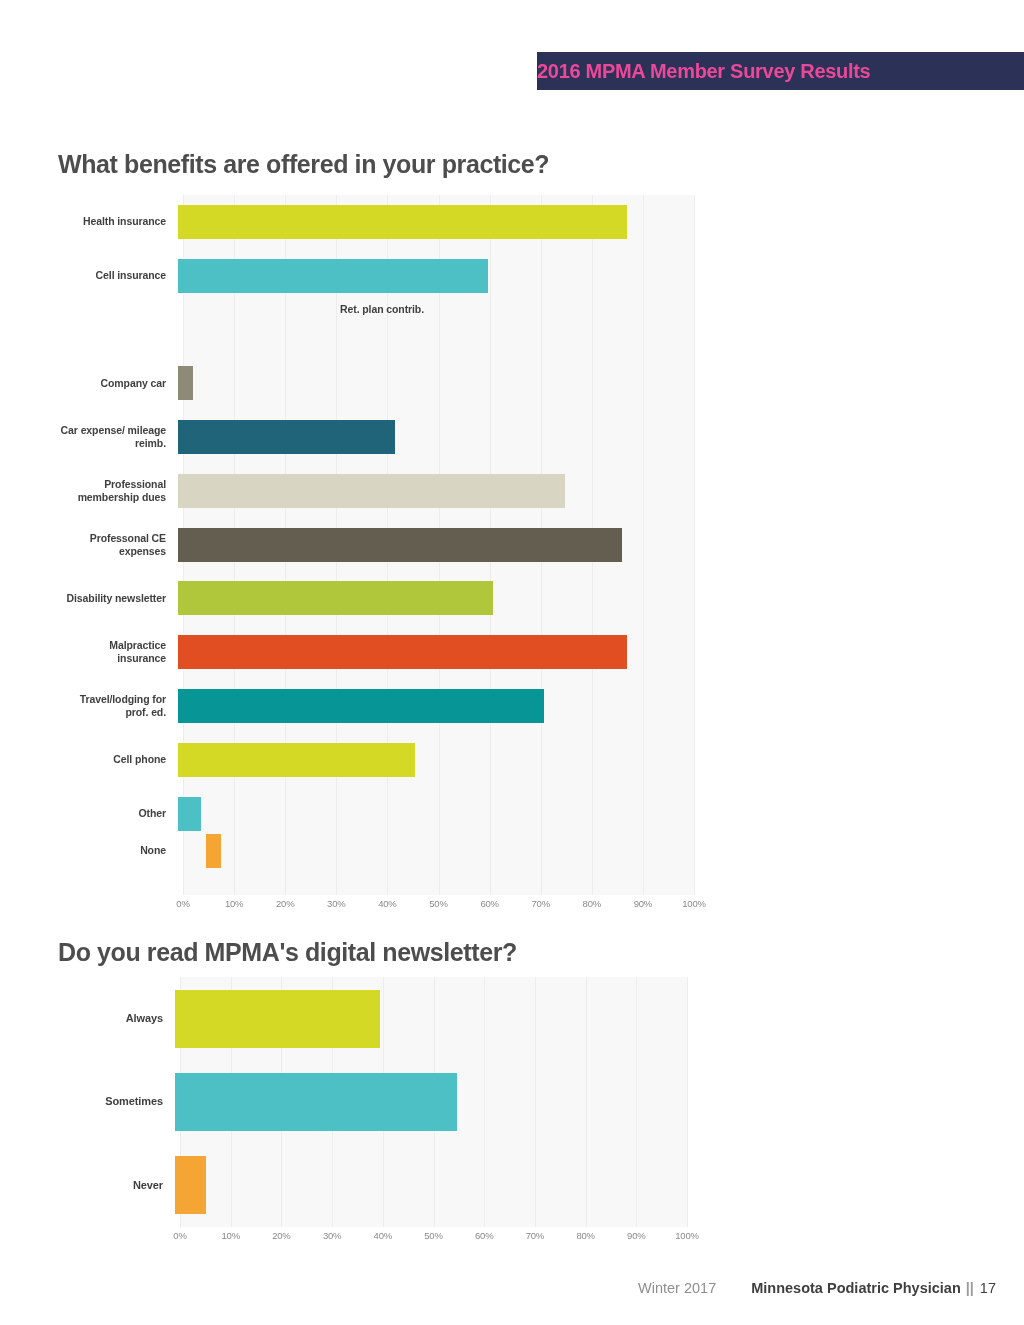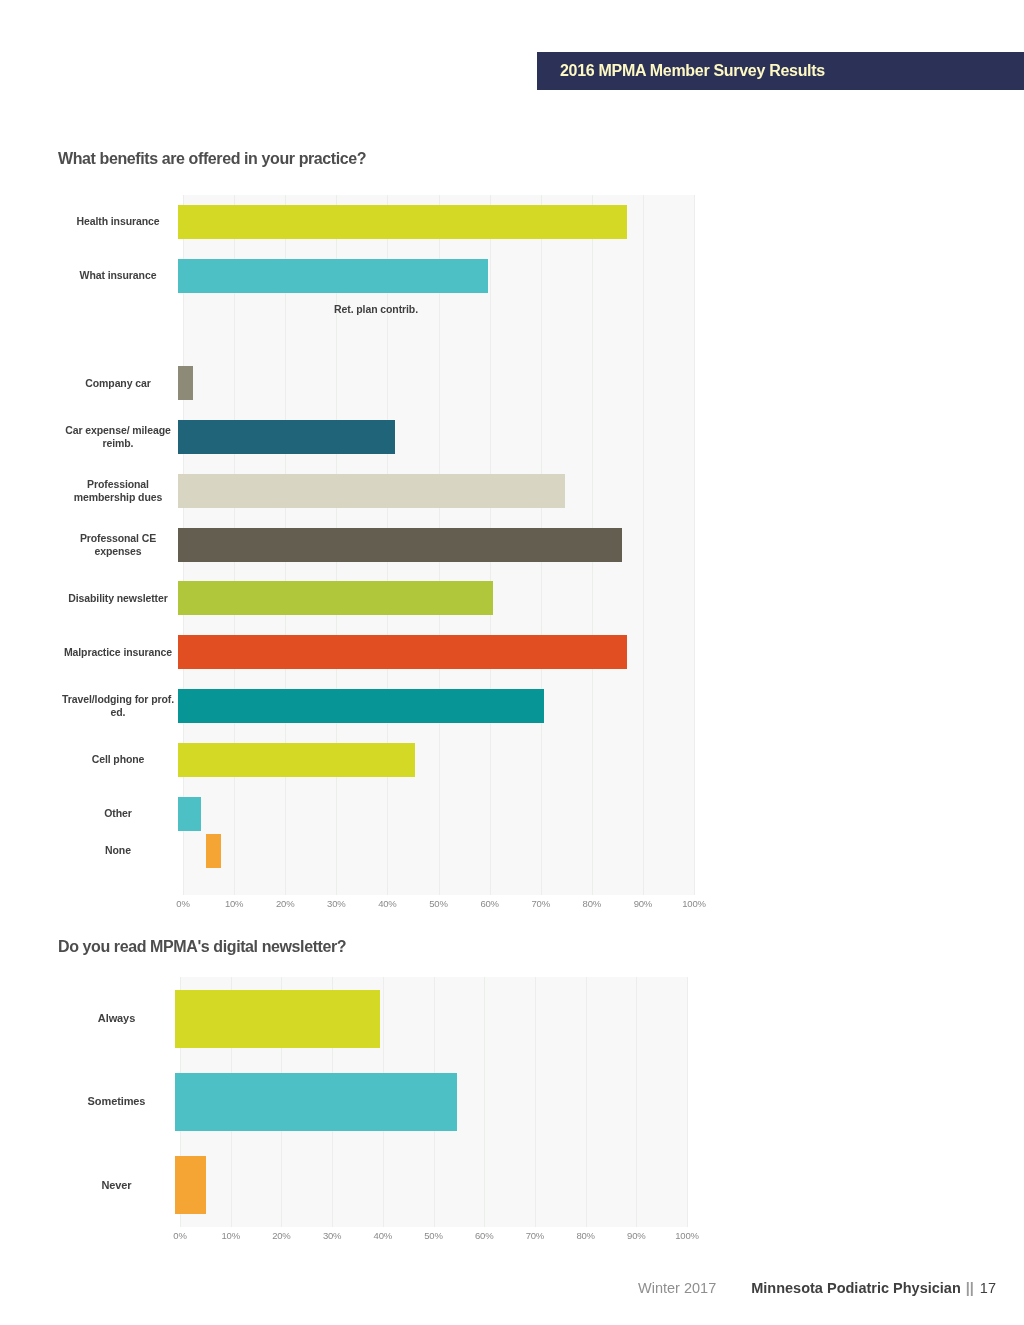--- a/index.html
+++ b/index.html
@@ -21,33 +21,32 @@
     position: absolute;
     left: 537px;
     top: 52px;
     width: 487px;
     height: 38px;
     background: #2b3157;
     display: flex;
     align-items: center;
   }
   #header-banner .banner-title {
-    color: #fef9c3;
-    font-size: 16px;
+    color: #ec4899;
+    font-size: 20px;
     font-weight: bold;
     letter-spacing: -0.3px;
-    margin-left: 23px;
     white-space: nowrap;
   }
 
   
   .section-heading {
     position: absolute;
     left: 58px;
-    font-size: 16px;
+    font-size: 25px;
     font-weight: bold;
     color: #4d4d4d;
     letter-spacing: -0.4px;
     white-space: nowrap;
   }
   #heading-benefits { top: 150px; }
   #heading-newsletter { top: 938px; }
 
   
   .chart-block {
@@ -79,23 +78,23 @@
   .bar-row {
     position: absolute;
     left: 0;
     right: 0;
     display: flex;
     align-items: center;
   }
 
   .bar-label {
     width: 120px;
-    padding-right: 0;
+    padding-right: 12px;
     box-sizing: border-box;
-    text-align: center;
+    text-align: right;
     font-size: 10.5px;
     font-weight: bold;
     color: #3f3f3f;
     line-height: 13px;
     letter-spacing: -0.1px;
   }
   #chart-newsletter .bar-label {
     width: 117px;
     font-size: 11px;
   }
@@ -184,21 +183,21 @@
       </div>
   </div>
   <div class="bars-layer" id="benefits-bars">
       <div class="bar-row" style="top: 0px; height: 53.8px;">
         <div class="bar-label">Health insurance</div>
         <div class="bar-track">
           <div class="bar-fill" title="Health insurance: 87%" style="width: 87%; height: 34px; background: rgb(212, 217, 37);"></div>
         </div>
       </div>
       <div class="bar-row" style="top: 53.8px; height: 53.8px;">
-        <div class="bar-label">What insurance</div>
+        <div class="bar-label">Cell insurance</div>
         <div class="bar-track">
           <div class="bar-fill" title="Life insurance: 60%" style="width: 60%; height: 34px; background: rgb(76, 192, 196);"></div>
         </div>
       </div>
       <div class="bar-row" style="top: 107.6px; height: 53.8px; flex-direction: column;">
         <div class="bar-label">Ret. plan contrib.</div>
         <div class="bar-track">
           <div class="bar-fill" title="Ret. plan contrib.: 92%" style="width: 92%; height: 34px; background: rgb(245, 165, 51);"></div>
         </div>
       </div>

